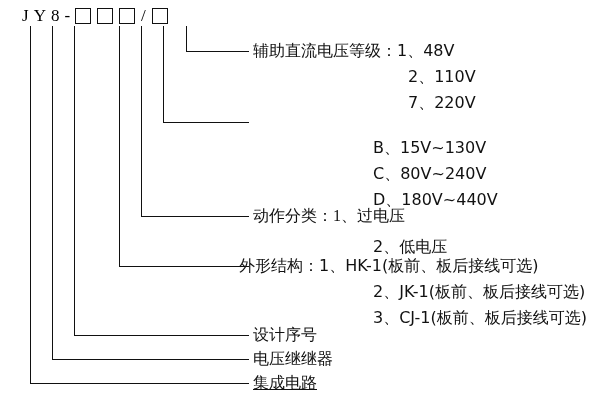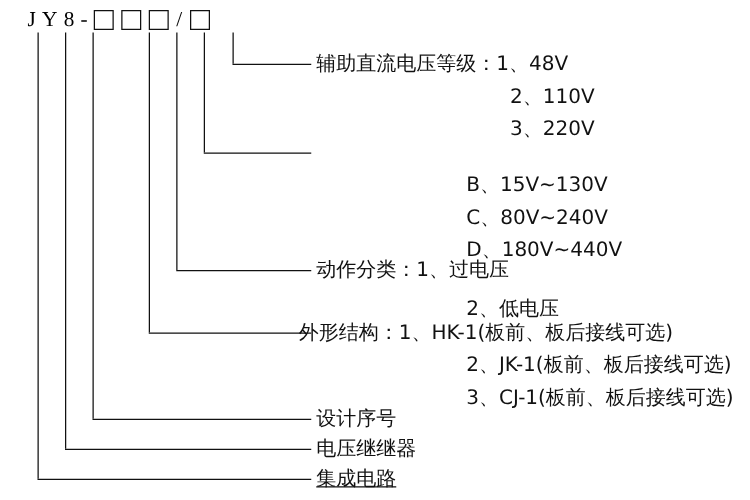--- a/index.html
+++ b/index.html
@@ -104,27 +104,27 @@
   <div class="hline" style="left:74px; top:335px; width:175px;"></div>
 
   <div class="vline" style="left:52px; top:26px; height:333px;"></div>
   <div class="hline" style="left:52px; top:359px; width:197px;"></div>
 
   <div class="vline" style="left:30px; top:26px; height:357px;"></div>
   <div class="hline" style="left:30px; top:383px; width:219px;"></div>
 
   <div class="label" style="left:253px; top:43px;">辅助直流电压等级：1、48V</div>
   <div class="label" style="left:408px; top:69px;">2、110V</div>
-  <div class="label" style="left:408px; top:95px;">3、220V</div>
+  <div class="label" style="left:408px; top:95px;">7、220V</div>
 
   <div class="label" style="left:373px; top:140px;">B、15V~130V</div>
   <div class="label" style="left:373px; top:166px;">C、80V~240V</div>
   <div class="label" style="left:373px; top:192px;">D、180V~440V</div>
 
-  <div class="label" style="left:253px; top:208px;">动作分类：1、过电压</div>
+  <div class="label" style="left:253px; top:208px;font-family:Liberation Serif, serif;">动作分类：1、过电压</div>
   <div class="label" style="left:373px; top:239px;">2、低电压</div>
 
   <div class="label" style="left:239px; top:258px;">外形结构：1、HK-1(板前、板后接线可选)</div>
   <div class="label" style="left:373px; top:284px;">2、JK-1(板前、板后接线可选)</div>
   <div class="label" style="left:373px; top:310px;">3、CJ-1(板前、板后接线可选)</div>
 
   <div class="label" style="left:253px; top:327px;">设计序号</div>
   <div class="label" style="left:253px; top:351px;">电压继继器</div>
   <div class="label" style="left:253px; top:375px;text-decoration:underline;">集成电路</div>
 

